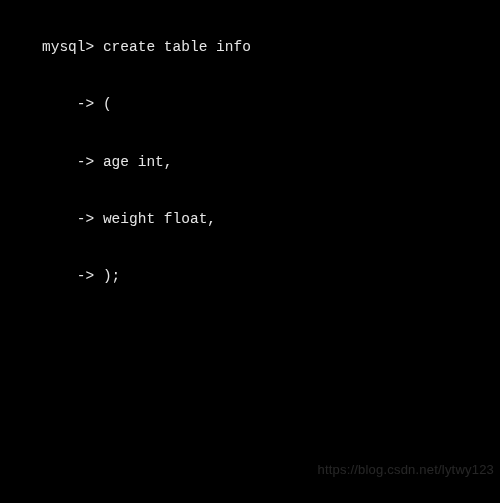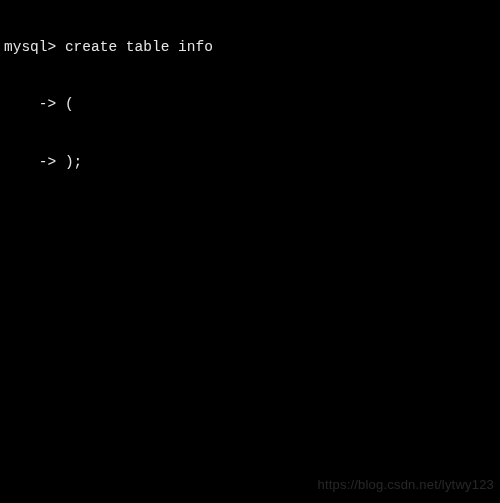--- a/index.html
+++ b/index.html
@@ -13,38 +13,40 @@
     font-size: 14.5px;
     line-height: 19.1px;
     overflow: hidden;
     position: relative;
   }
   .term {
     padding: 0 4px;
     white-space: pre;
     position: relative;
   }
-  .line { display: block; min-height: 19.1px; }
+  .line { display: block; min-height: 19.1px; margin-left: 38px; }
   .watermark {
     position: absolute;
     right: 6px;
-    bottom: 9px;
+    bottom: 24px;
     color: rgba(255,255,255,0.15);
     font-size: 13px;
     font-family: Arial, sans-serif;
     letter-spacing: 0.2px;
     pointer-events: none;
   }
 </style>
 </head>
 <body>
 
 <div class="term">
   <span class="line">mysql&gt; create table info</span>
   <span class="line">    -&gt; (</span>
+  <span class="line">    -&gt; age int,</span>
+  <span class="line">    -&gt; weight float,</span>
   <span class="line">    -&gt; );</span>
   
   
 
   
   
   
   
   
   

